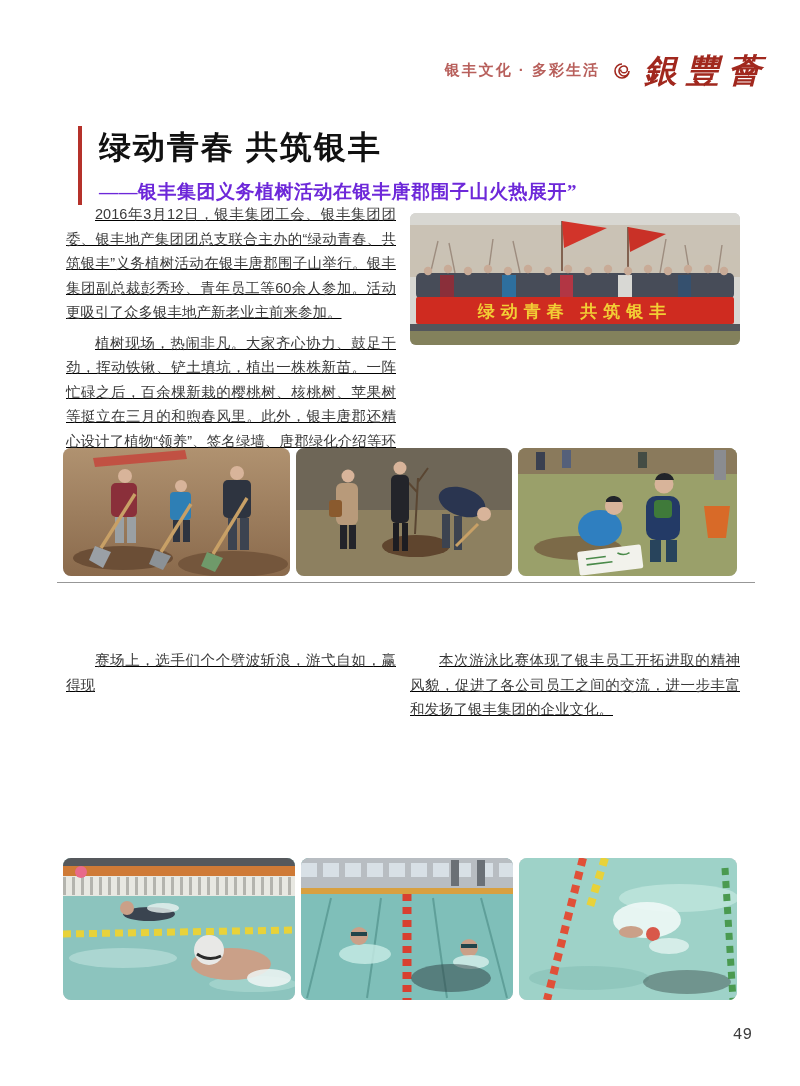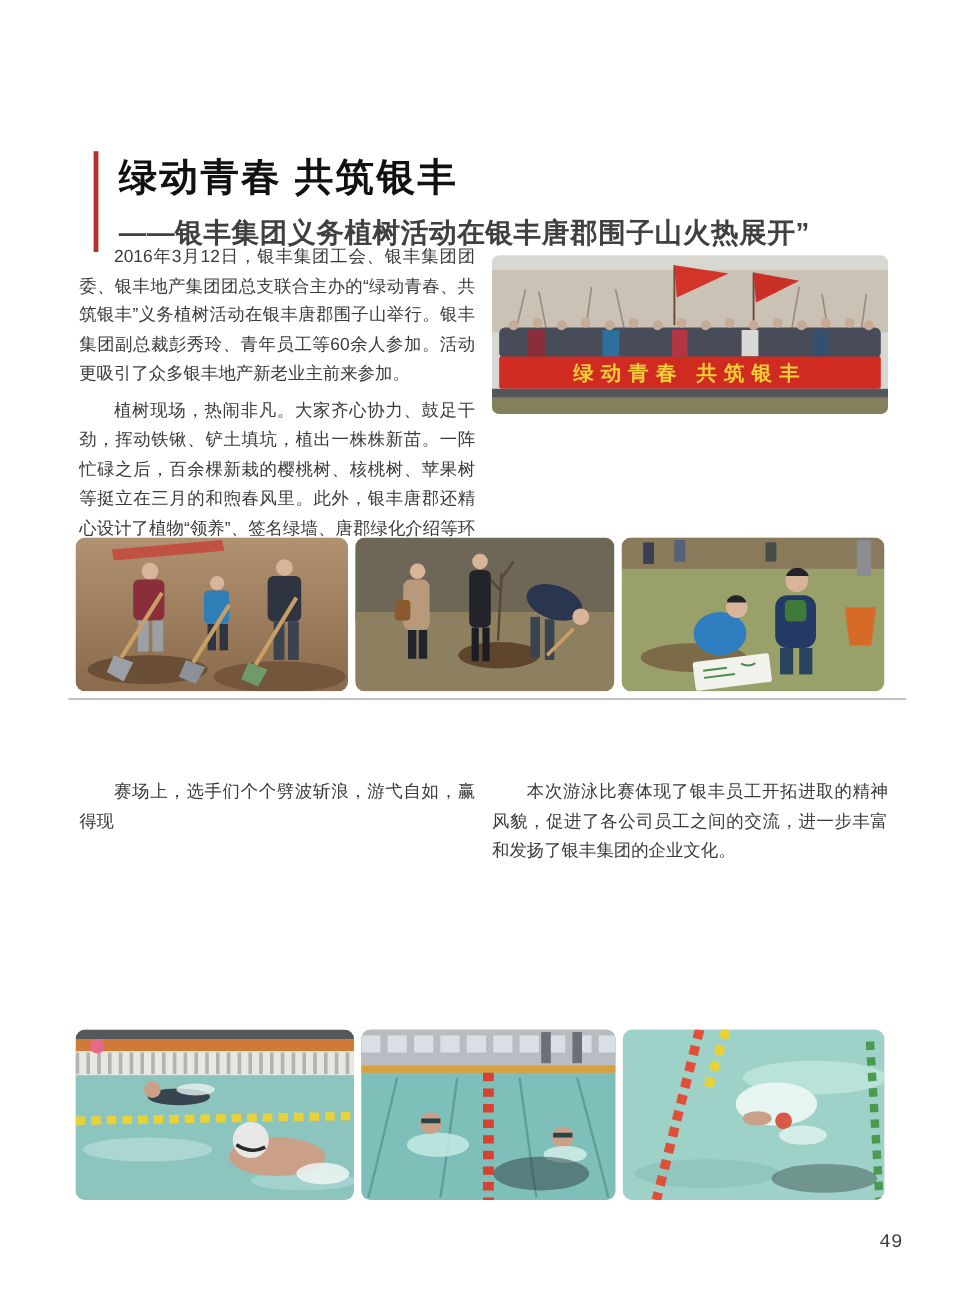--- a/index.html
+++ b/index.html
@@ -26,24 +26,24 @@
     line-height: 1;
   }
 
   
   .title-block { position: absolute; left: 78px; border-left: 4px solid #b5312a; padding-left: 17px; }
   .tb-1 { top: 126px; }
   .tb-2 { top: 592px; }
   .article-title { margin:0; color:#111; font-weight:bold; letter-spacing:2px; }
   .t1 { font-size: 32px; }
   .t2 { font-size: 30px; }
-  .article-subtitle { margin: 9px 0 0 0; color:#404040; font-size:23px; font-weight:600; letter-spacing:0.5px; }
+  .article-subtitle { margin: 9px 0 0 0; color:#6d28d9; font-size:19px; font-weight:600; letter-spacing:0.5px;font-family:Liberation Serif, serif; }
 
   
-  .columns { position: absolute; left: 66px; width: 674px; display: flex; gap: 14px; z-index: 1; }
+  .columns { position: absolute; left: 66px; width: 674px; display: flex; gap: 14px; z-index: 1; text-decoration: underline; }
   .cols-1 { top: 202px; }
   .cols-2 { top: 648px; }
   .col { width: 330px; }
   .col p {
     margin: 0 0 6px 0;
     font-size: 14.5px; line-height: 24.5px;
     color: #3a3a3a; text-align: justify;
   }
   .col p.indent { text-indent: 2em; }
 
@@ -61,20 +61,27 @@
     position: absolute; top: 1026px; right: 48px;
     font-family: Liberation Mono, monospace;
     font-size: 16px; color: #3c3c3c;
   }
 </style>
 </head>
 <body>
 
 <div class="page">
 
+  <div class="header">
+    <span class="tagline">银丰文化 · 多彩生活</span>
+    <svg class="swirl" viewBox="0 0 20 20">
+      <path d="M10,3 a7,7 0 1 0 7,7 a5,5 0 1 1 -5,-5 a3.4,3.4 0 1 1 -3.4,3.4" fill="none" stroke="#a1281e" stroke-width="1.6"></path>
+    </svg>
+    <span class="logo-script">銀豐薈</span>
+  </div>
 
   <div class="title-block tb-1">
     <h1 class="article-title t1">绿动青春  共筑银丰</h1>
     <p class="article-subtitle">——银丰集团义务植树活动在银丰唐郡围子山火热展开”</p>
   </div>
 
   <div class="columns cols-1">
     <div class="col">
       <p class="indent">2016年3月12日，银丰集团工会、银丰集团团委、银丰地产集团团总支联合主办的“绿动青春、共筑银丰”义务植树活动在银丰唐郡围子山举行。银丰集团副总裁彭秀玲、青年员工等60余人参加。活动更吸引了众多银丰地产新老业主前来参加。</p>
       <p class="indent">植树现场，热闹非凡。大家齐心协力、鼓足干劲，挥动铁锹、铲土填坑，植出一株株新苗。一阵忙碌之后，百余棵新栽的樱桃树、核桃树、苹果树等挺立在三月的和煦春风里。此外，银丰唐郡还精心设计了植物“领养”、签名绿墙、唐郡绿化介绍等环节，进一步提升植树人员的</p>

